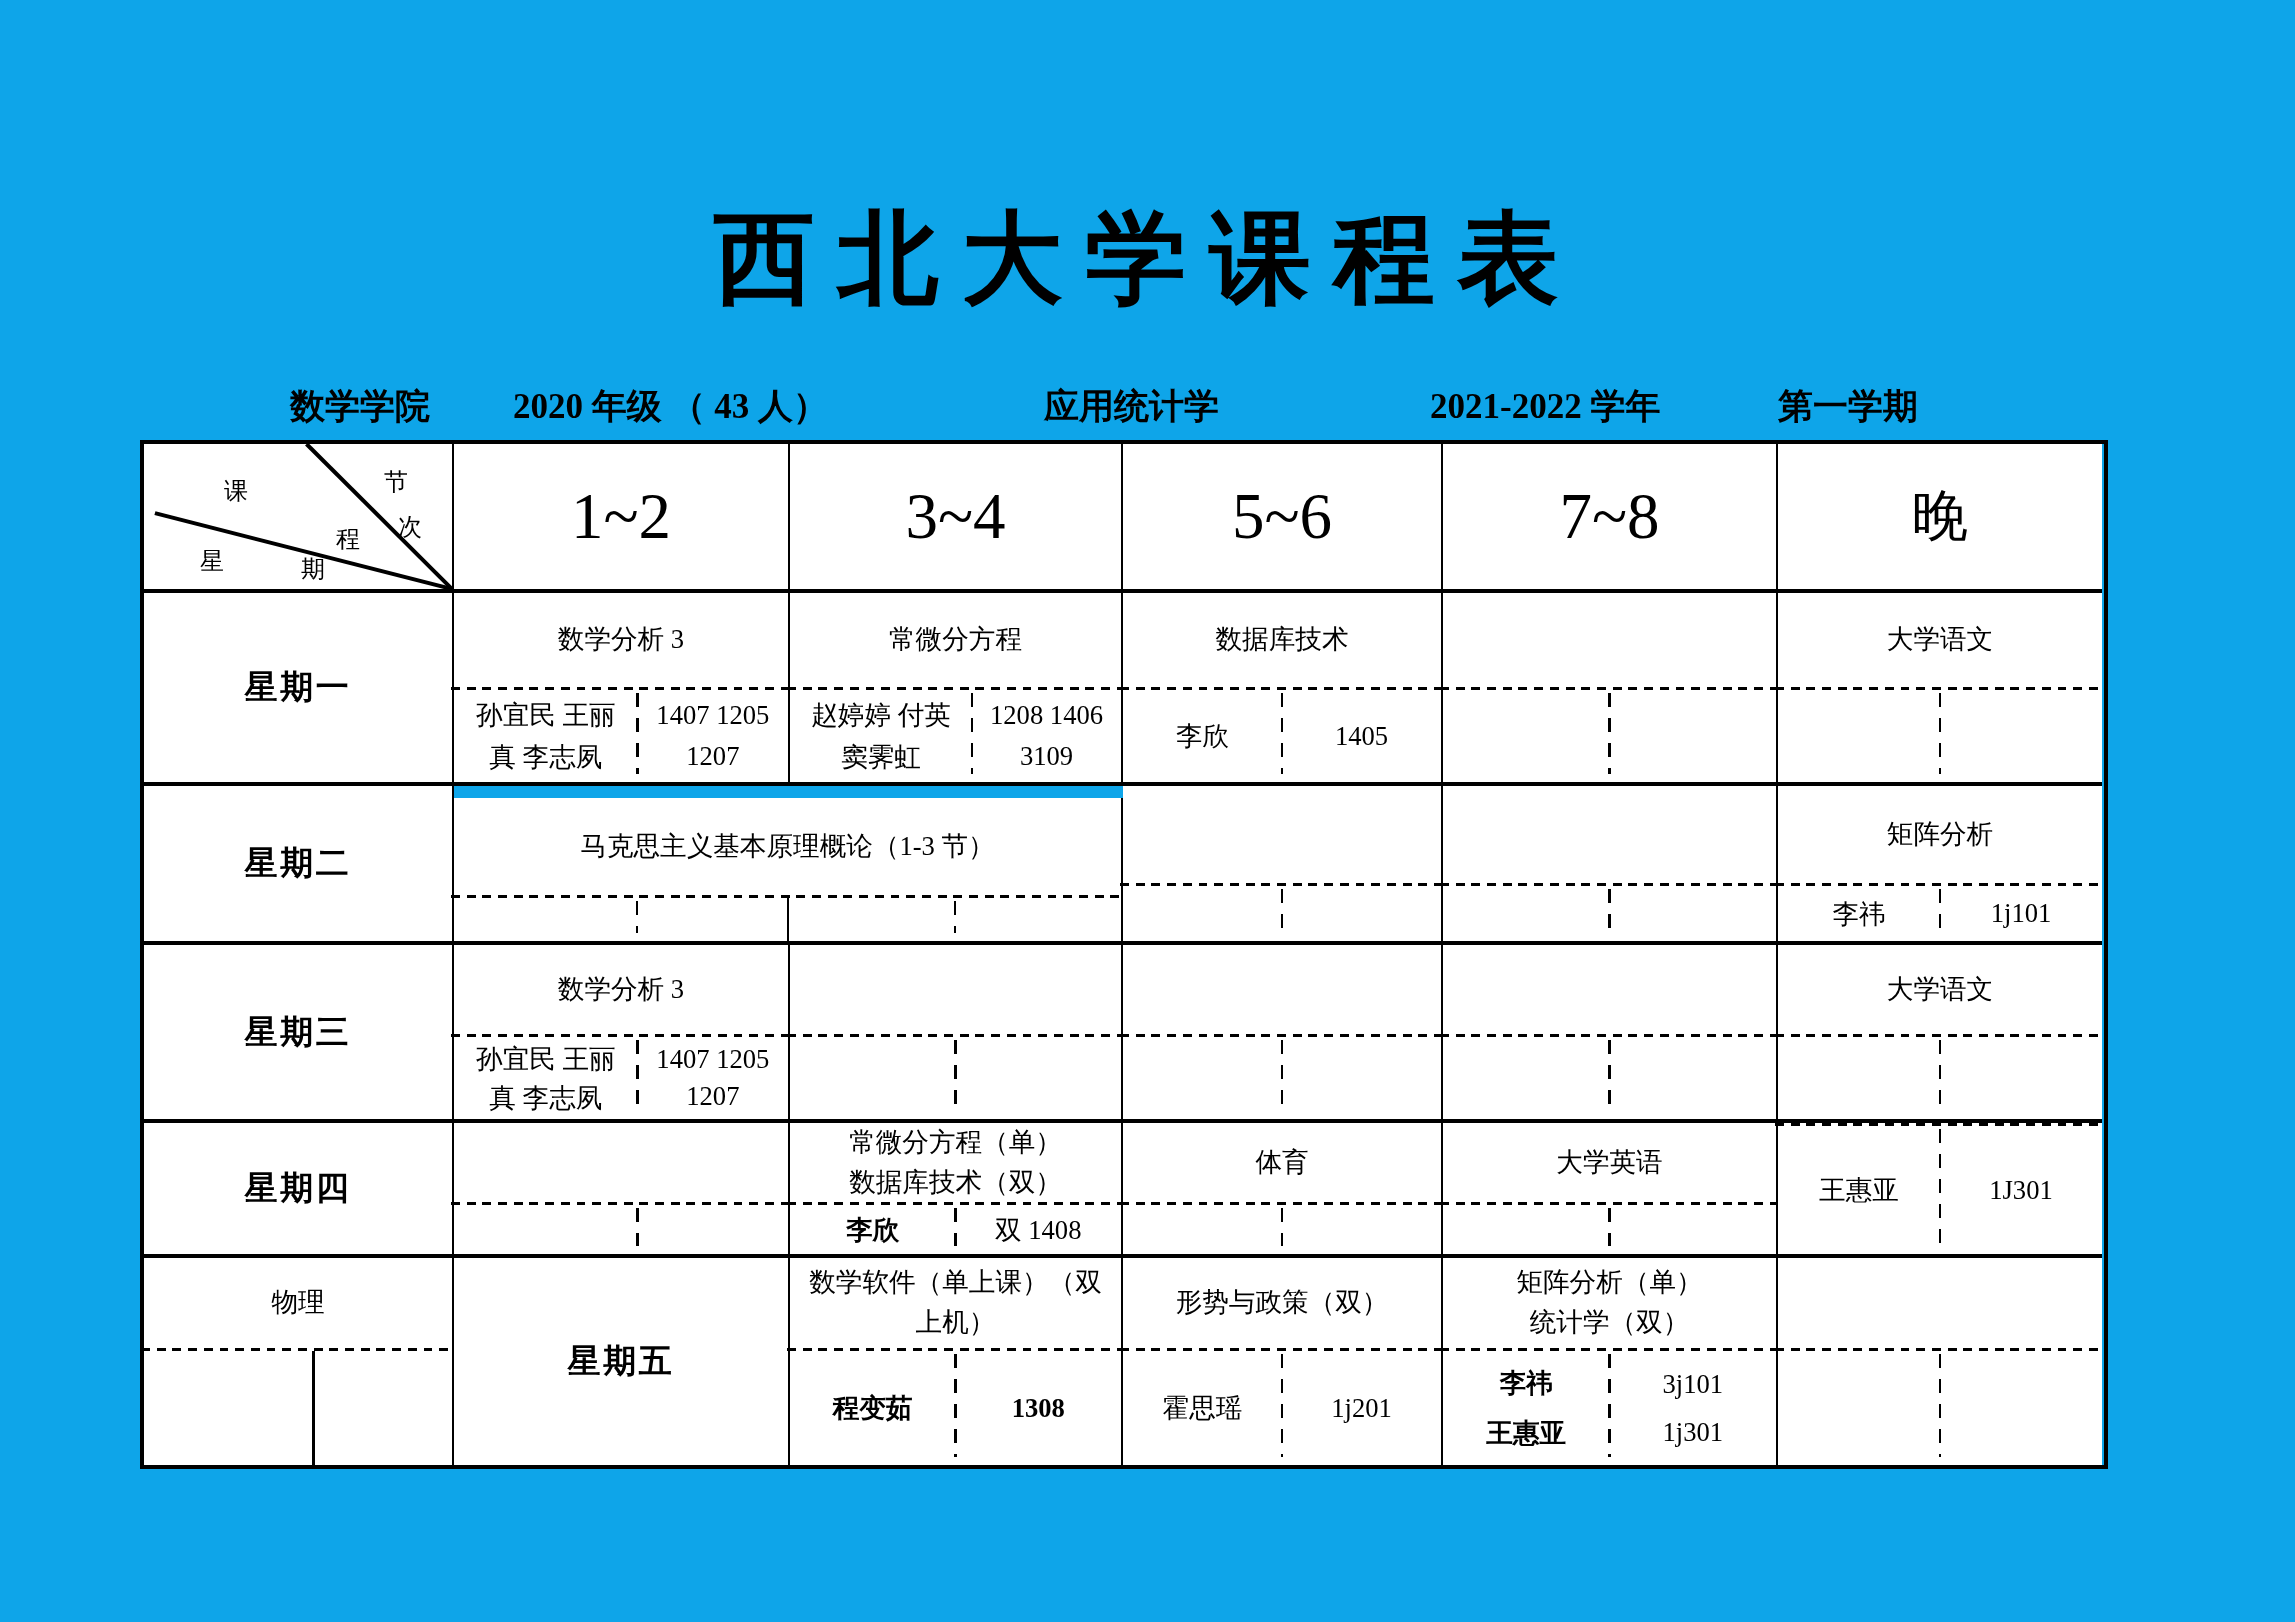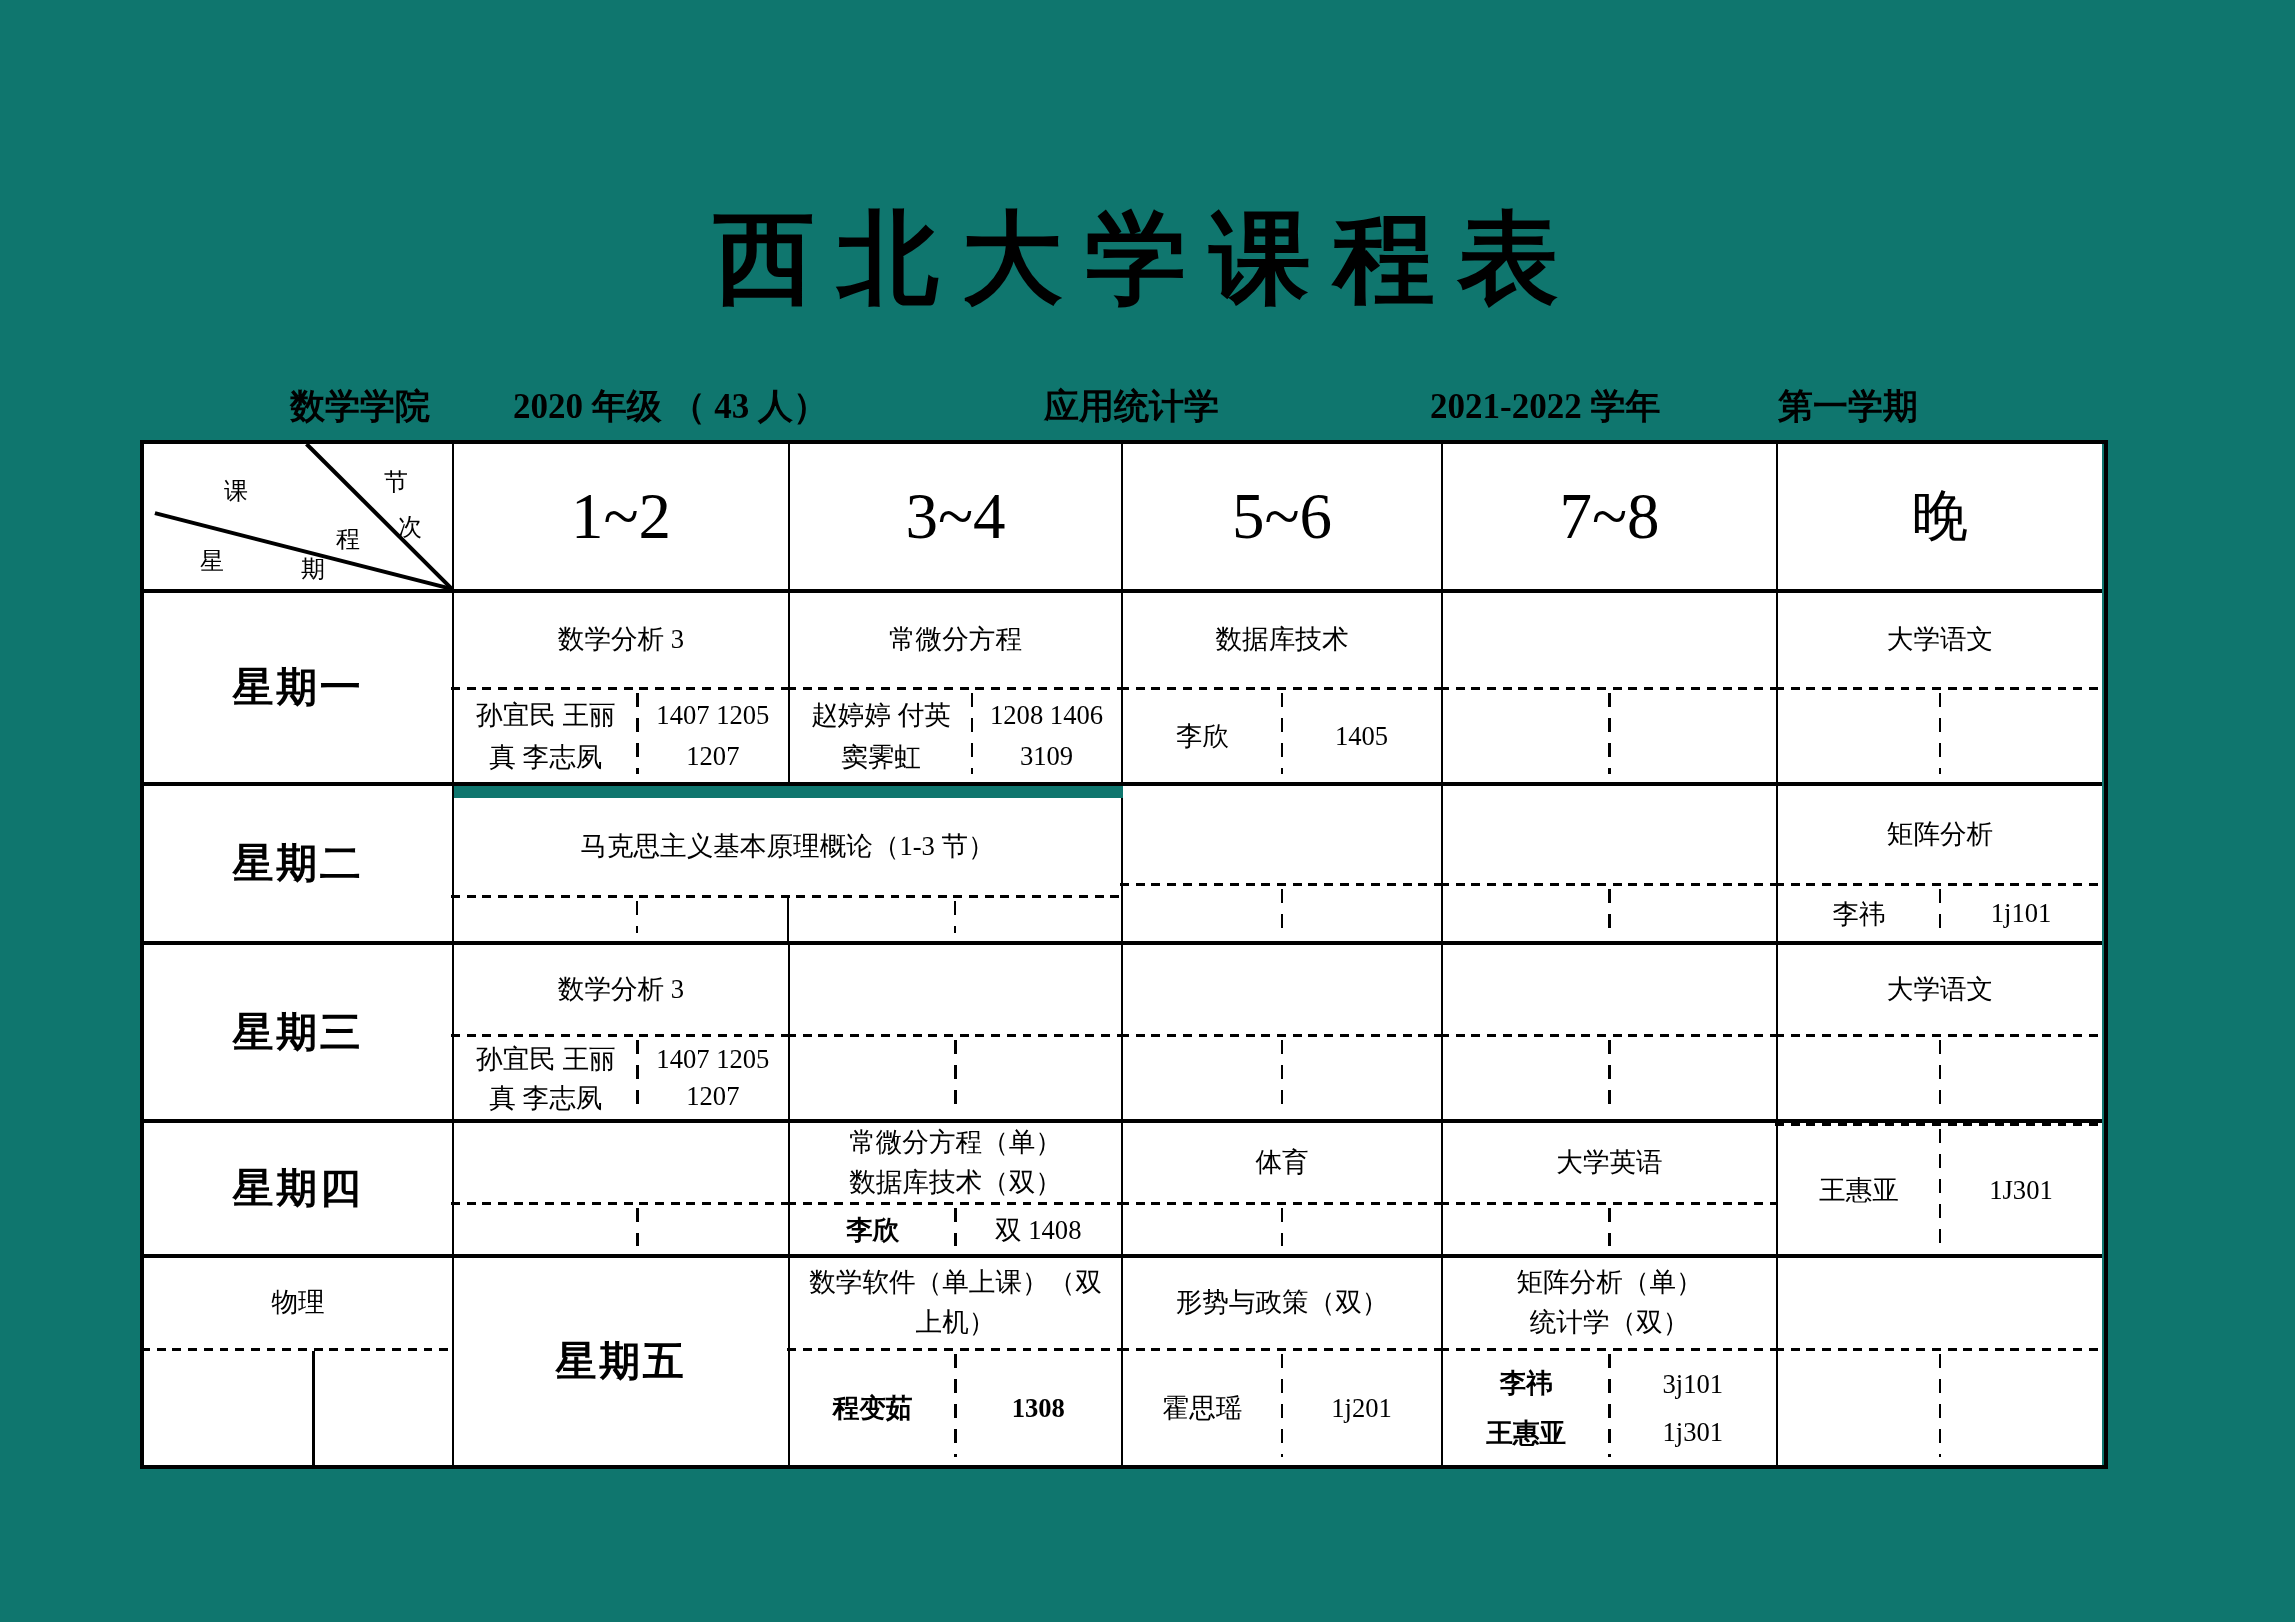--- a/index.html
+++ b/index.html
@@ -1,16 +1,16 @@
 <!DOCTYPE html>
 <html style="font-size:11px"><head>
 <meta charset="utf-8">
 <style>
   html,body { margin:0; padding:0; background:#fff; }
-  .page { position:relative; width:2295px; height:1623px; background:#0f766e; color:#000;
+  .page { position:relative; width:2295px; height:1623px; background:#0ea5e9; color:#000;
           font-family:"Liberation Serif","DejaVu Serif",serif; overflow:hidden; }
 
   .title { position:absolute; left:0; right:0; top:192px; text-align:center;
            font-size:101px; font-weight:900; letter-spacing:23px;
            font-family:"Liberation Serif","DejaVu Serif",serif; }
 
   .meta span { position:absolute; top:383px; font-size:35px; font-weight:700; white-space:nowrap; }
   .m-college  { left:290px; }
   .m-grade    { left:513px; }
   .m-major    { left:1044px; }
@@ -38,21 +38,21 @@
   .cn-ke    { left:80px; top:31px; }
   .cn-jie   { left:240px; top:22px; }
   .cn-ci    { left:254px; top:67px; }
   .cn-cheng { left:192px; top:79px; }
   .cn-xing  { left:56px;  top:101px; }
   .cn-qi    { left:157px; top:109px; }
 
   
   .day { display:flex; align-items:center; justify-content:center;
          font-family:Liberation Mono, monospace;
-         font-weight:900; font-size:41px; letter-spacing:2.7px; }
+         font-weight:900; font-size:33px; letter-spacing:2.7px; }
 
   
   .cc { display:flex; flex-direction:column; }
   .cc-top { display:flex; flex-direction:column; align-items:center; justify-content:center;
             font-size:26.6px; line-height:1.5; text-align:center; }
   .r1 .cc-top { height:94px; }
   .r2 .cc-top { height:97px; }
   .r3 .cc-top { height:89px; }
   .r4 .cc-top { height:79px; }
   .r5 .cc-top { height:90px; }

